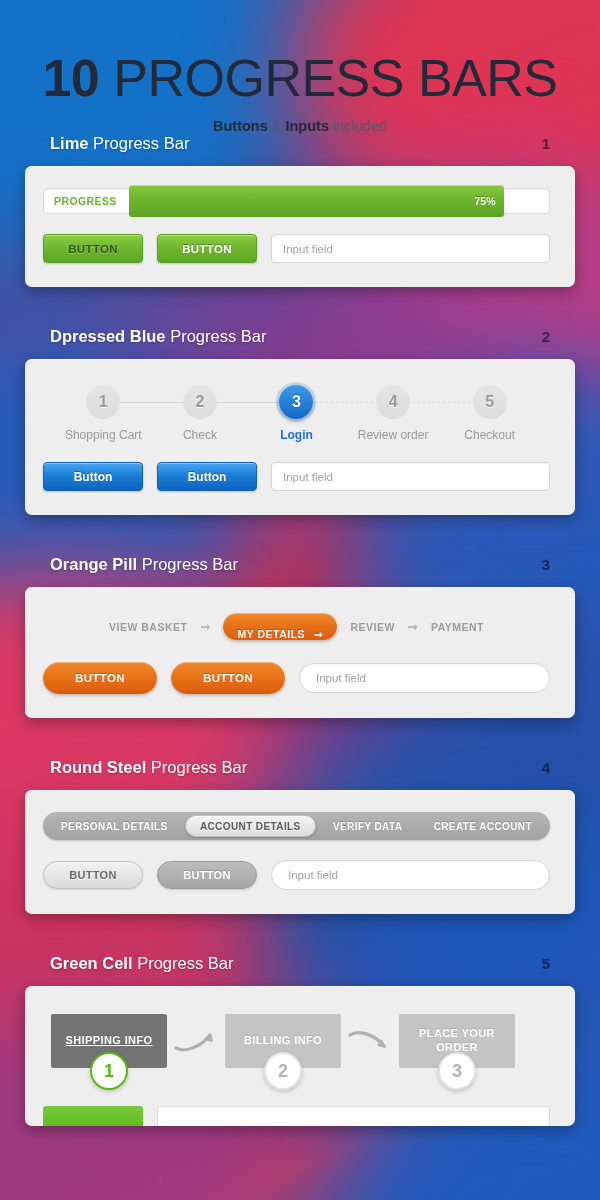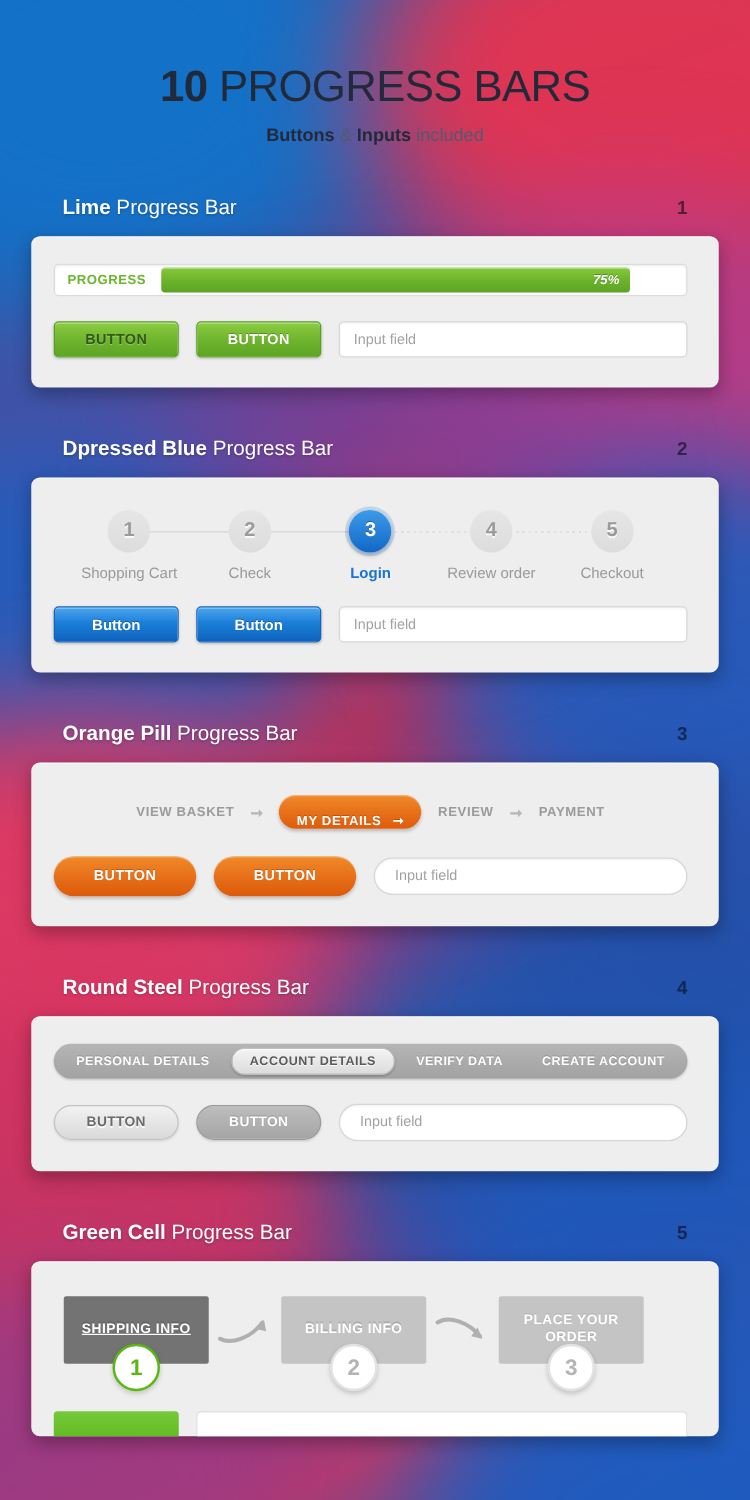--- a/index.html
+++ b/index.html
@@ -44,21 +44,21 @@
   .b10{ left:-160px;  top:1020px; width:430px; height:330px; background:#a03a82; opacity:.88; }
   .b11{ right:-130px; top:1060px; width:400px; height:320px; background:#1d5cc0; opacity:.92; }
   .b12{ left:140px;   top:240px;  width:340px; height:260px; background:#6b3f9c; opacity:.5; }
 
   
   #page { position:relative; z-index:2; width:600px; height:1200px; }
 
   
   .header { text-align:center; padding-top:52px; }
   .title {
-    font-size:35px; line-height:1; letter-spacing:-0.5px;
+    font-size:52px; line-height:1; letter-spacing:-0.5px;
     color:#222a3a; font-weight:300; white-space:nowrap;
   }
   .title .b { font-weight:700; }
   .subtitle {
     margin-top:14px; font-size:14.5px; color:#2b3348; font-weight:300;
   }
   .subtitle .b { font-weight:700; color:#222a3a;margin-top:28px; }
   .subtitle .l { color:#525a6e; }
 
   
@@ -94,27 +94,26 @@
   .lime-track {
     height:26px; background:#fff; border:1px solid #dcdcdc; border-radius:4px;
     display:flex; align-items:center; padding:2px;
     box-shadow:0 1px 2px rgba(0,0,0,.07) inset;
   }
   .lime-label {
     font-size:10.5px; font-weight:700; color:#6cb52e; letter-spacing:.4px;
     padding:0 12px 0 8px; white-space:nowrap;
   }
   .lime-fill {
-    height:20px; border-radius:3px;
+    height:32px; border-radius:3px;
     background:linear-gradient(180deg,#86c93c 0%,#6cb32c 52%,#5ca324 100%);
     box-shadow:0 1px 0 rgba(255,255,255,.45) inset;
     display:flex; align-items:center; justify-content:flex-end;
     padding-right:9px; font-size:10.5px; font-weight:700; color:#fff;
     text-shadow:0 -1px 0 rgba(0,0,0,.25);
-    font-style:italic;
   }
   .btn-lime {
     width:100px; height:29px; border-radius:4px; border:1px solid #579f22;
     background:linear-gradient(180deg,#8ccd42 0%,#6fb52e 50%,#5ea524 100%);
     display:flex; align-items:center; justify-content:center;
     font-size:11.5px; font-weight:700; letter-spacing:.3px;
     box-shadow:0 1px 0 rgba(255,255,255,.45) inset, 0 1px 2px rgba(0,0,0,.18);
   }
   .btn-lime.dark { color:#33581a; text-shadow:0 1px 0 rgba(255,255,255,.3); }
   .btn-lime.light { color:#ffffff; text-shadow:0 -1px 0 rgba(0,0,0,.25); }
@@ -259,21 +258,21 @@
     <div class="bg-blob b12"></div>
 </div>
 
 <div id="page">
 
   <div class="header">
     <div class="title"><span class="b">10</span><span> PROGRESS BARS</span></div>
     <div class="subtitle"><span class="b">Buttons</span><span class="l"> &amp; </span><span class="b">Inputs</span><span class="l"> included</span></div>
   </div>
 
-  <div class="section" style="margin-top:40px">
+  <div class="section" style="">
     <div class="sec-head">
       <div class="sec-title"><span class="b">Lime</span><span> Progress Bar</span></div>
       <div class="sec-num">1</div>
     </div>
     <div class="card">
       <div class="lime-track">
         <div class="lime-label">PROGRESS</div>
         <div class="lime-fill" id="lime-fill" style="width: 75%;">
           <span>75%</span>
         </div>

